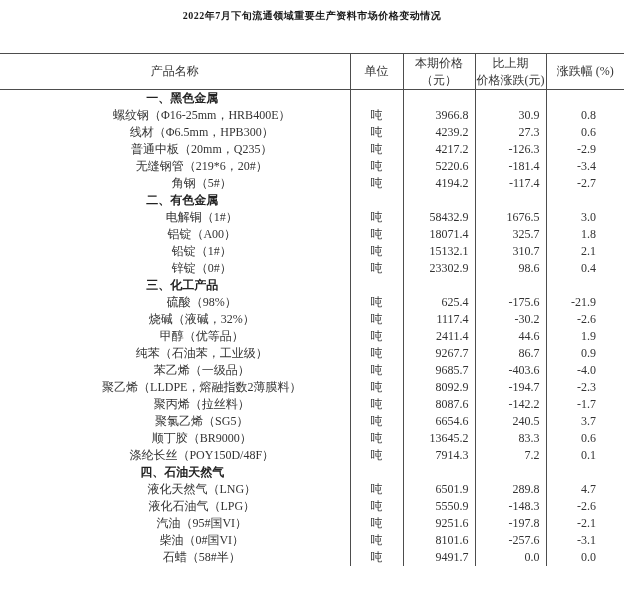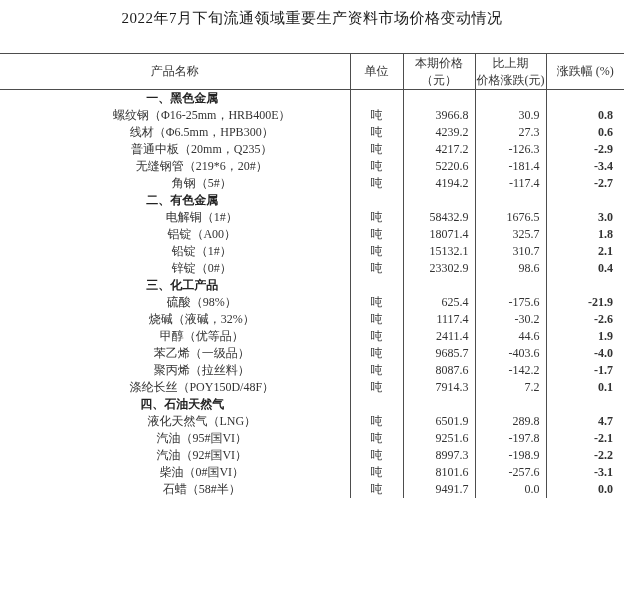--- a/index.html
+++ b/index.html
@@ -4,21 +4,21 @@
 <style>
   html, body { margin: 0; padding: 0; }
   body {
     width: 624px; height: 598px; overflow: hidden;
     background: #ffffff; color: #333333;
     font-family: "Liberation Serif", "DejaVu Serif", serif;
   }
   .page-title {
     height: 53px; box-sizing: border-box;
     padding-top: 9px;
-    text-align: center; font-weight: normal; font-size: 15px; color: #1a1a1a;
+    text-align: center; font-weight: bold; font-size: 10px; color: #1a1a1a;
     letter-spacing: 0.5px;
   }
   table.price-table {
     width: 624px; border-collapse: collapse; table-layout: fixed;
   }
   .price-table th {
     border-top: 1px solid #4d4d4d;
     border-bottom: 1px solid #4d4d4d;
     font-weight: normal; font-size: 12px; color: #333333;
     height: 35px; line-height: 1.35;
@@ -29,21 +29,21 @@
   .price-table th:first-child, .price-table td:first-child { border-left: none; text-align: center; }
   .price-table td {
     font-size: 12px; height: 17px; line-height: 17px;
     padding: 0; vertical-align: middle;
     white-space: nowrap; overflow: hidden;
   }
   td.cell-product.section { font-weight: bold; padding-left: 15px; color: #222222; }
   td.cell-product.item { padding-left: 54px; }
   td.cell-unit { text-align: center; }
   td.cell-num { text-align: right; padding-right: 6px; }
-  td.cell-num.pct { padding-right: 11px; font-weight: bold; }
+  td.cell-num.pct { padding-right: 28px; }
 </style>
 </head>
 <body>
 
 <div class="page">
   <div class="page-title">2022年7月下旬流通领域重要生产资料市场价格变动情况</div>
 
   <table class="price-table">
     <colgroup>
       <col style="width:350px">
@@ -178,39 +178,67 @@
   </tr>
 
   <tr>
     <td class="cell-product item">甲醇（优等品）</td>
     <td class="cell-unit">吨</td>
     <td class="cell-num">2411.4</td>
     <td class="cell-num">44.6</td>
     <td class="cell-num pct">1.9</td>
   </tr>
 
+  <tr>
+    <td class="cell-product item">纯苯（石油苯，工业级）</td>
+    <td class="cell-unit">吨</td>
+    <td class="cell-num">9267.7</td>
+    <td class="cell-num">86.7</td>
+    <td class="cell-num pct">0.9</td>
+  </tr>
 
   <tr>
     <td class="cell-product item">苯乙烯（一级品）</td>
     <td class="cell-unit">吨</td>
     <td class="cell-num">9685.7</td>
     <td class="cell-num">-403.6</td>
     <td class="cell-num pct">-4.0</td>
   </tr>
 
+  <tr>
+    <td class="cell-product item">聚乙烯（LLDPE，熔融指数2薄膜料）</td>
+    <td class="cell-unit">吨</td>
+    <td class="cell-num">8092.9</td>
+    <td class="cell-num">-194.7</td>
+    <td class="cell-num pct">-2.3</td>
+  </tr>
 
   <tr>
     <td class="cell-product item">聚丙烯（拉丝料）</td>
     <td class="cell-unit">吨</td>
     <td class="cell-num">8087.6</td>
     <td class="cell-num">-142.2</td>
     <td class="cell-num pct">-1.7</td>
   </tr>
 
-
+  <tr>
+    <td class="cell-product item">聚氯乙烯（SG5）</td>
+    <td class="cell-unit">吨</td>
+    <td class="cell-num">6654.6</td>
+    <td class="cell-num">240.5</td>
+    <td class="cell-num pct">3.7</td>
+  </tr>
+
+  <tr>
+    <td class="cell-product item">顺丁胶（BR9000）</td>
+    <td class="cell-unit">吨</td>
+    <td class="cell-num">13645.2</td>
+    <td class="cell-num">83.3</td>
+    <td class="cell-num pct">0.6</td>
+  </tr>
 
   <tr>
     <td class="cell-product item">涤纶长丝（POY150D/48F）</td>
     <td class="cell-unit">吨</td>
     <td class="cell-num">7914.3</td>
     <td class="cell-num">7.2</td>
     <td class="cell-num pct">0.1</td>
   </tr>
 
   <tr>
@@ -222,36 +250,36 @@
   </tr>
 
   <tr>
     <td class="cell-product item">液化天然气（LNG）</td>
     <td class="cell-unit">吨</td>
     <td class="cell-num">6501.9</td>
     <td class="cell-num">289.8</td>
     <td class="cell-num pct">4.7</td>
   </tr>
 
+  <tr>
+    <td class="cell-product item">液化石油气（LPG）</td>
+    <td class="cell-unit">吨</td>
+    <td class="cell-num">5550.9</td>
+    <td class="cell-num">-148.3</td>
+    <td class="cell-num pct">-2.6</td>
+  </tr>
 
   <tr>
     <td class="cell-product item">汽油（95#国VI）</td>
     <td class="cell-unit">吨</td>
     <td class="cell-num">9251.6</td>
     <td class="cell-num">-197.8</td>
     <td class="cell-num pct">-2.1</td>
   </tr>
 
-  <tr>
-    <td class="cell-product item">汽油（92#国VI）</td>
-    <td class="cell-unit">吨</td>
-    <td class="cell-num">8997.3</td>
-    <td class="cell-num">-198.9</td>
-    <td class="cell-num pct">-2.2</td>
-  </tr>
 
   <tr>
     <td class="cell-product item">柴油（0#国VI）</td>
     <td class="cell-unit">吨</td>
     <td class="cell-num">8101.6</td>
     <td class="cell-num">-257.6</td>
     <td class="cell-num pct">-3.1</td>
   </tr>
 
   <tr>

